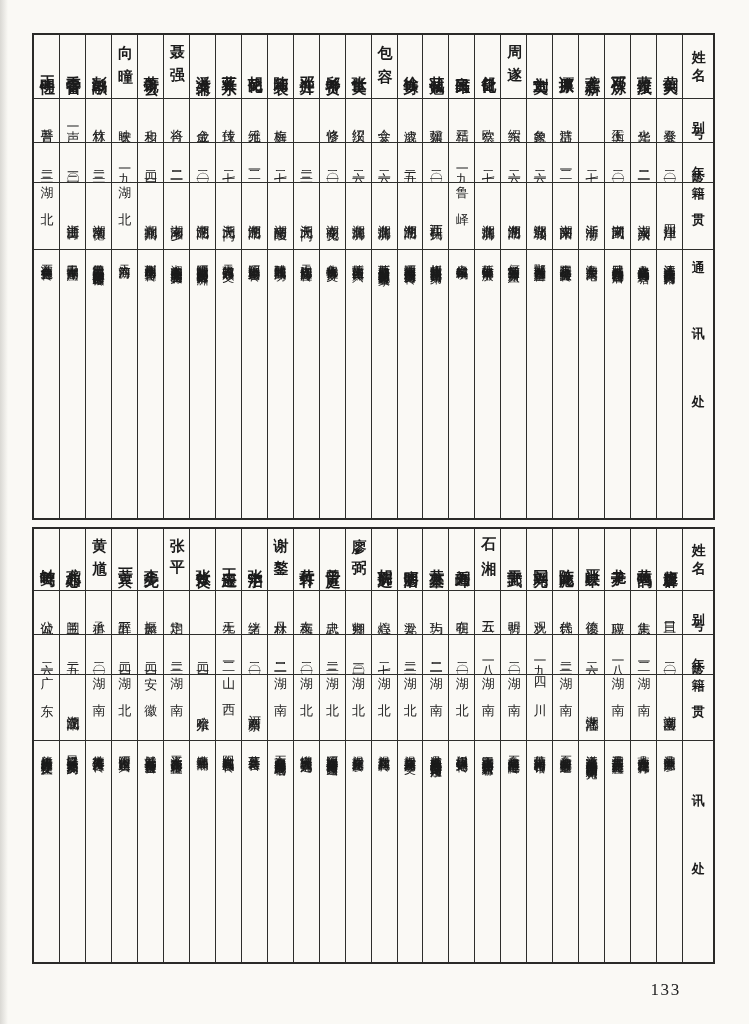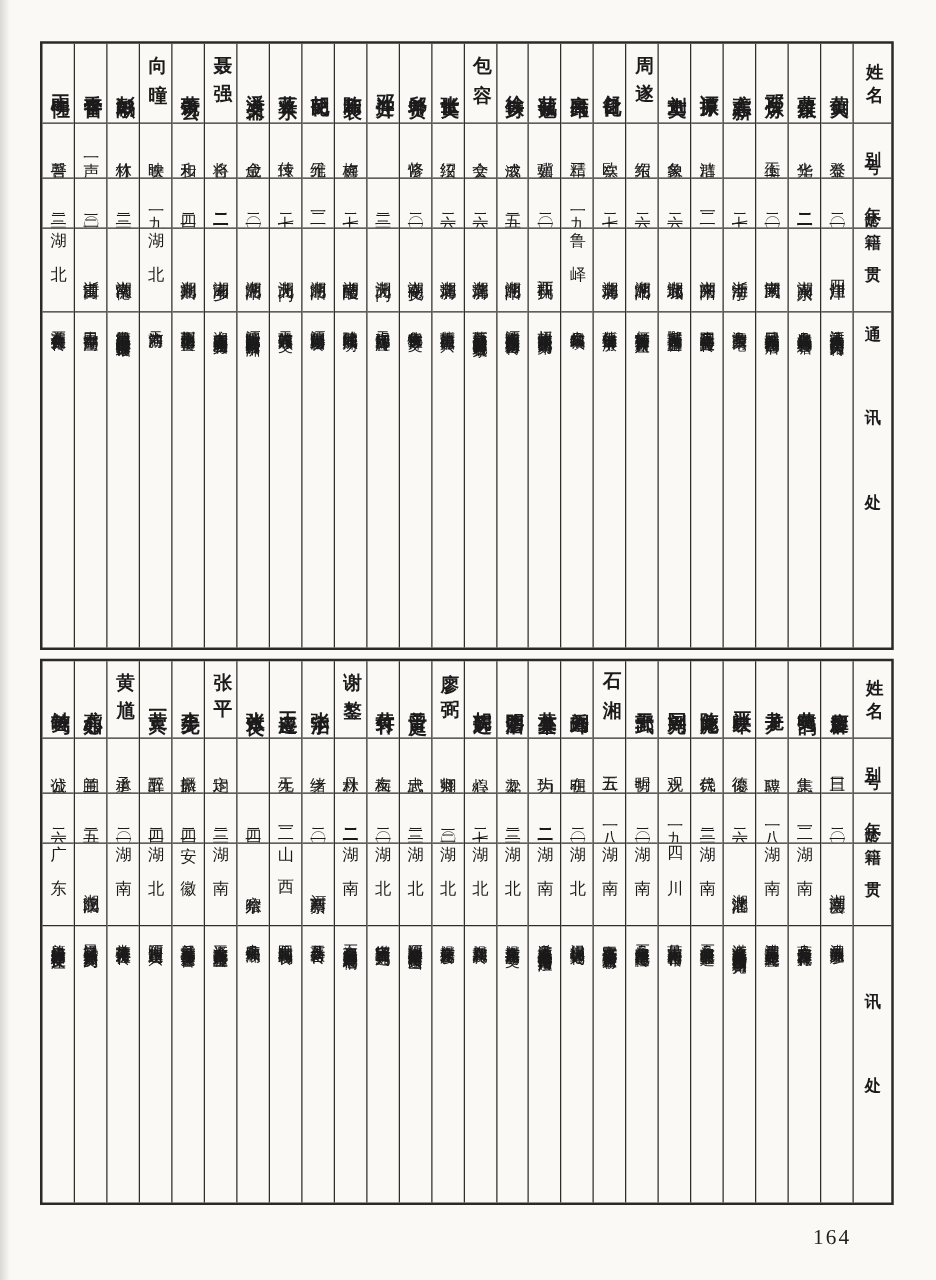--- a/index.html
+++ b/index.html
@@ -1032,14 +1032,14 @@
         </div>
     <div class="cell r-native">
           <span class="vtxt sp-native2">广东</span>
         </div>
     <div class="cell r-addr">
           <span class="vtxt addr">肇庆禄步圩天科园交祥安桂庄</span>
         </div>
   </div>
 </div>
 
-  <div class="page-number">164</div>
+  <div class="page-number">133</div>
 </div>
 
 </body></html>

